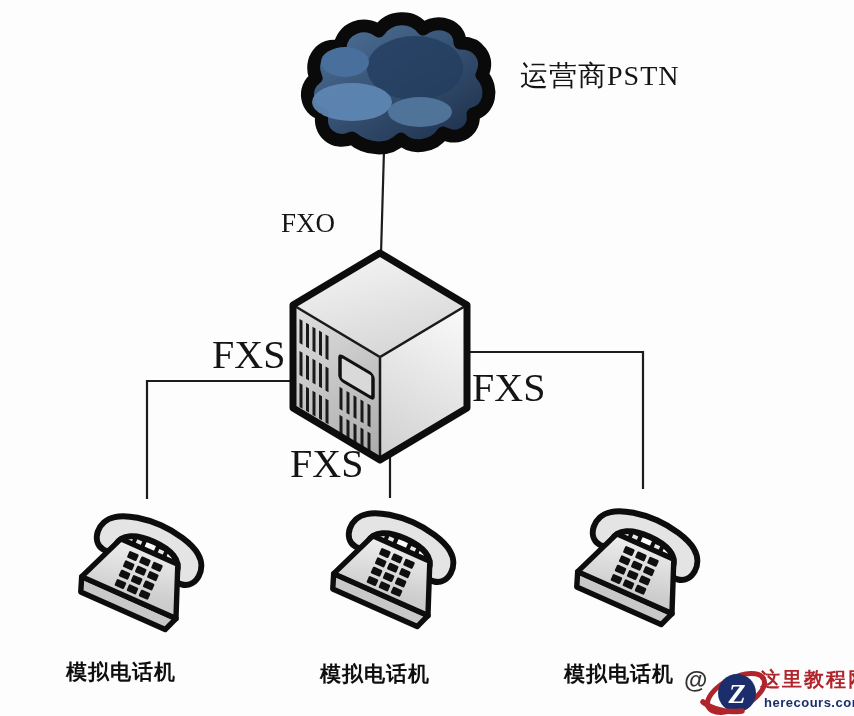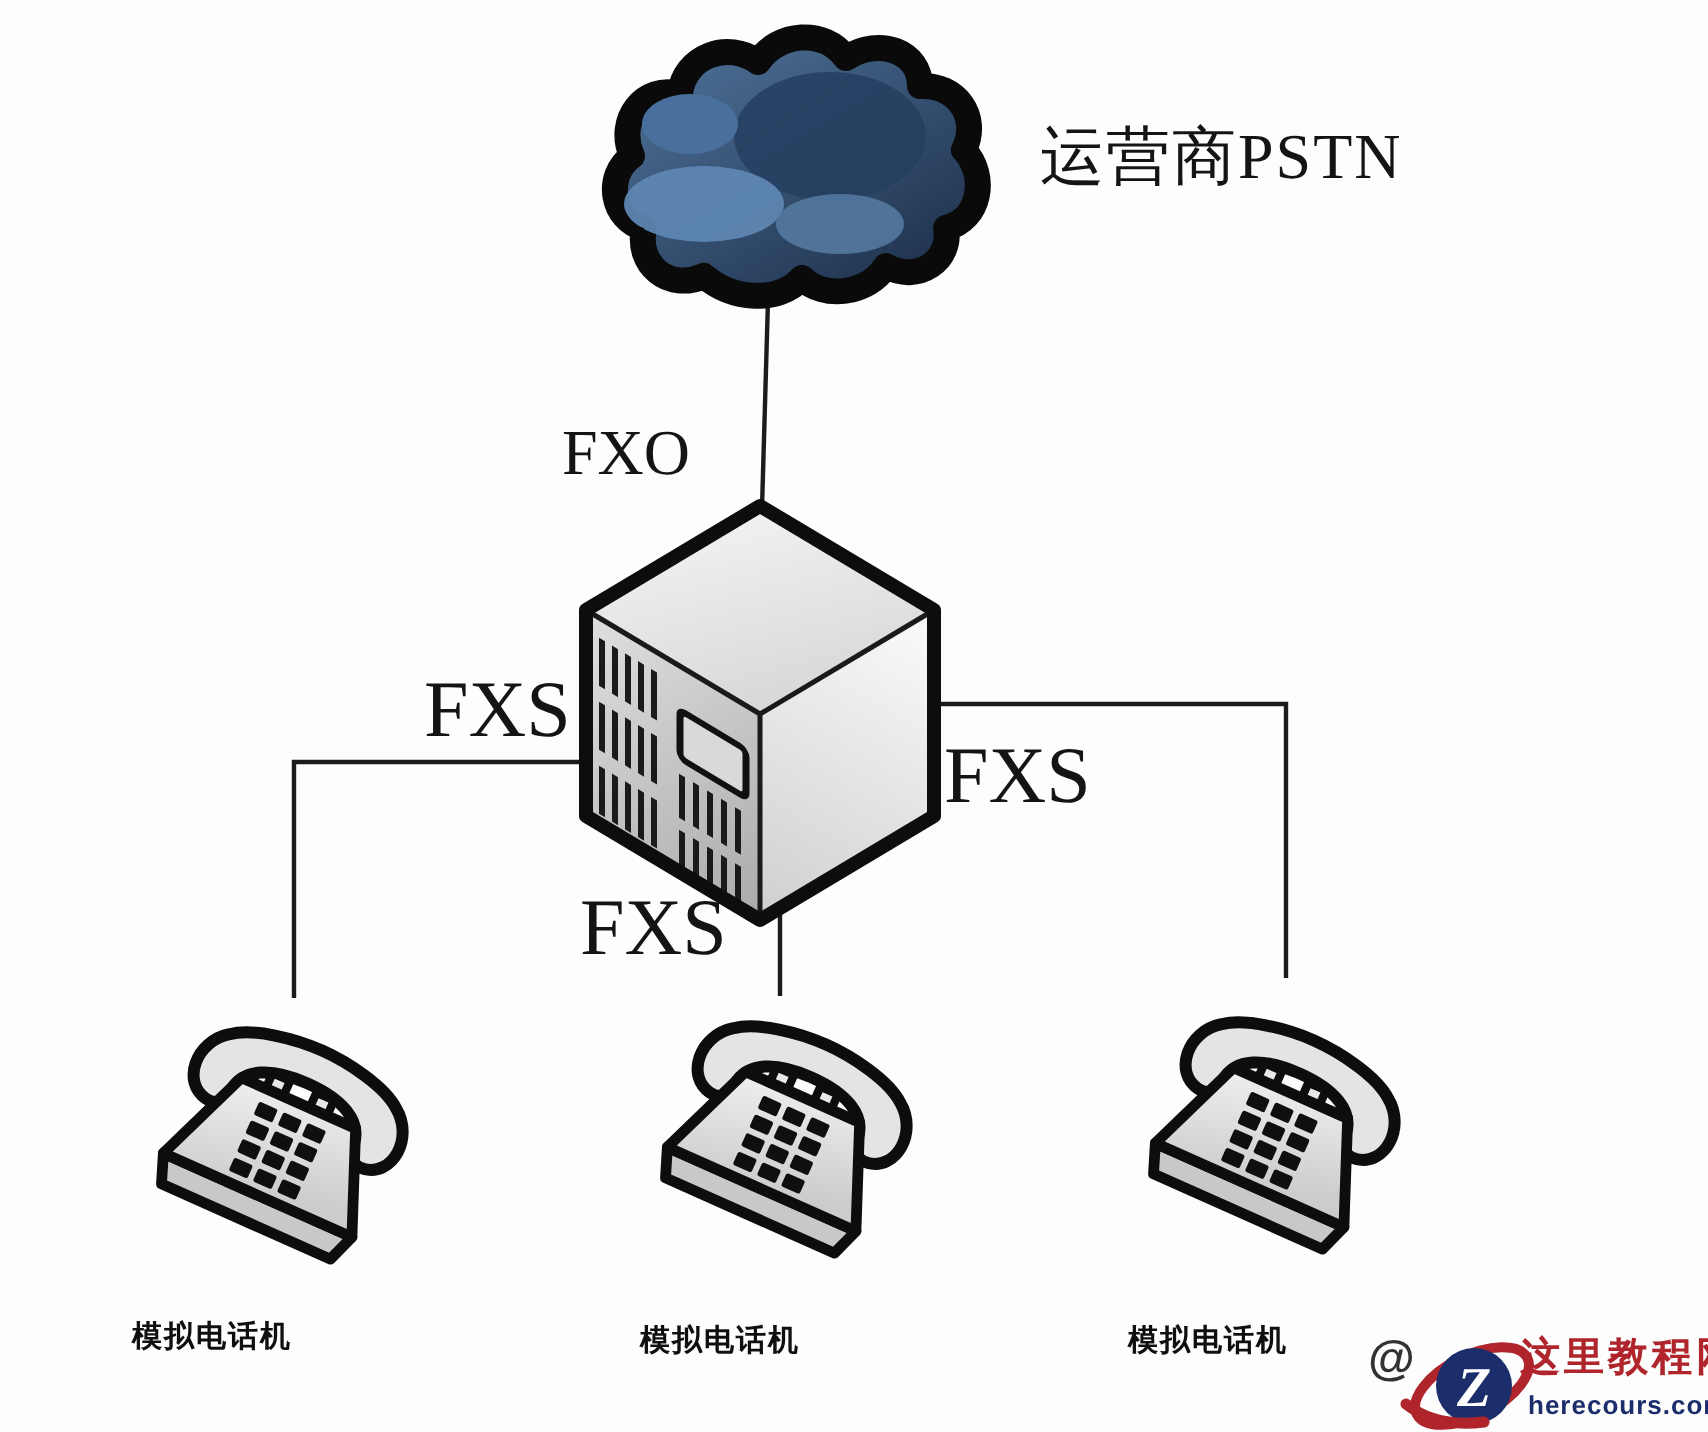--- a/index.html
+++ b/index.html
@@ -4,27 +4,27 @@
 <style>
   html,body{margin:0;padding:0;background:#e9e9e9;}
   .stage{
     position:relative;width:854px;height:716px;overflow:hidden;
     background:#fdfdfe;
     font-family:"Liberation Sans","DejaVu Sans",sans-serif;
   }
   .stage svg.diagram{position:absolute;left:0;top:0;}
   .lbl{position:absolute;white-space:nowrap;line-height:1;color:#141414;}
   .lbl-serif{font-family:"Liberation Serif","DejaVu Serif",serif;}
-  .lbl-pstn{left:520px;top:62px;font-size:32px;letter-spacing:1px;}
-  .lbl-fxo{left:281px;top:210px;font-size:32px;}
+  .lbl-pstn{left:520px;top:62px;font-size:28px;letter-spacing:1px;}
+  .lbl-fxo{left:281px;top:210px;font-size:27px;}
   .lbl-pbx{left:488px;top:264px;font-size:40px;}
   .lbl-fxs-left{left:212px;top:335px;font-size:40px;}
   .lbl-fxs-right{left:472px;top:368px;font-size:40px;}
   .lbl-fxs-bottom{left:290px;top:444px;font-size:40px;}
-  .lbl-phone{font-size:15px;font-weight:bold;color:#0f0f0f;letter-spacing:1px;}
+  .lbl-phone{font-size:21px;font-weight:bold;color:#0f0f0f;letter-spacing:1px;}
   .lbl-phone-1{left:66px;top:661px;}
   .lbl-phone-2{left:320px;top:663px;}
   .lbl-phone-3{left:564px;top:663px;}
   .lbl-overlay-at{left:684px;top:668px;font-size:24px;font-weight:bold;color:#1d1d1d;opacity:.9;}
   .wm-name{left:760px;top:669px;font-size:20px;font-weight:bold;color:#b0252b;letter-spacing:2px;}
   .wm-domain{left:764px;top:696px;font-size:13px;font-weight:bold;color:#1b2e6b;letter-spacing:.5px;}
 </style>
 </head>
 <body>
 

